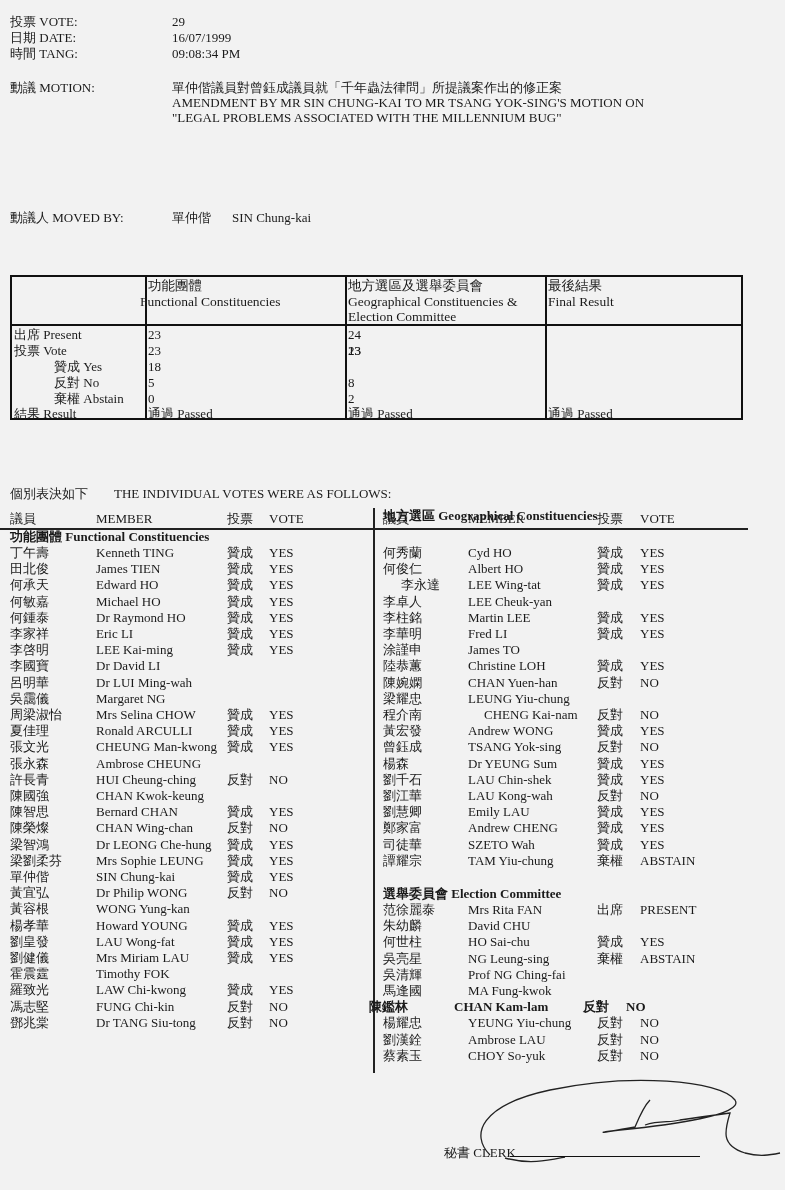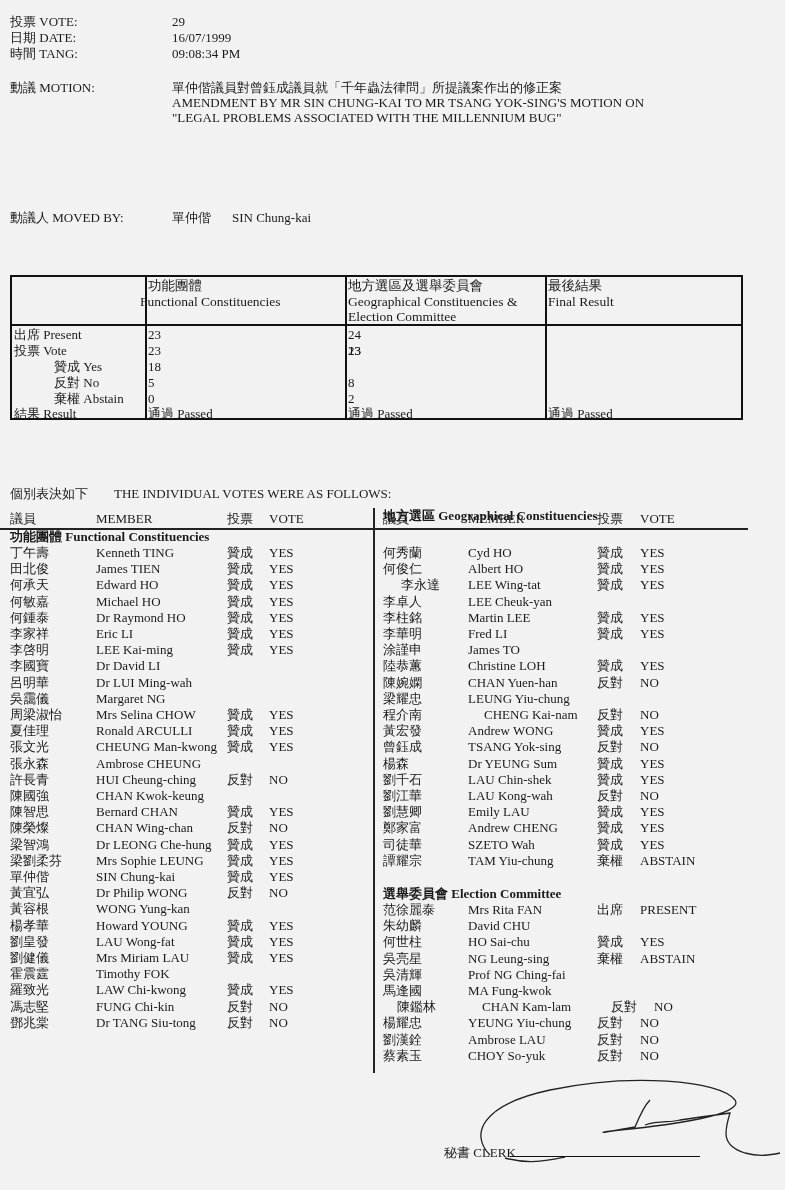--- a/index.html
+++ b/index.html
@@ -455,21 +455,21 @@
       <span style="left: 85px;">Prof NG Ching-fai</span>
       <span style="left: 214px;"></span>
       <span style="left: 257px;"></span>
     </div>
     <div class="row" style="left: 383px; top: 983px; width: 360px;">
       <span style="left: 0px;">馬逢國</span>
       <span style="left: 85px;">MA Fung-kwok</span>
       <span style="left: 214px;"></span>
       <span style="left: 257px;"></span>
     </div>
-    <div class="row" style="left: 397px; top: 999.2px; width: 360px;">
+    <div class="row" style="left: 369px; top: 999.2px; width: 360px; font-weight: bold;">
       <span style="left: 0px;">陳鑑林</span>
       <span style="left: 85px;">CHAN Kam-lam</span>
       <span style="left: 214px;">反對</span>
       <span style="left: 257px;">NO</span>
     </div>
     <div class="row" style="left: 383px; top: 1015.4px; width: 360px;">
       <span style="left: 0px;">楊耀忠</span>
       <span style="left: 85px;">YEUNG Yiu-chung</span>
       <span style="left: 214px;">反對</span>
       <span style="left: 257px;">NO</span>

